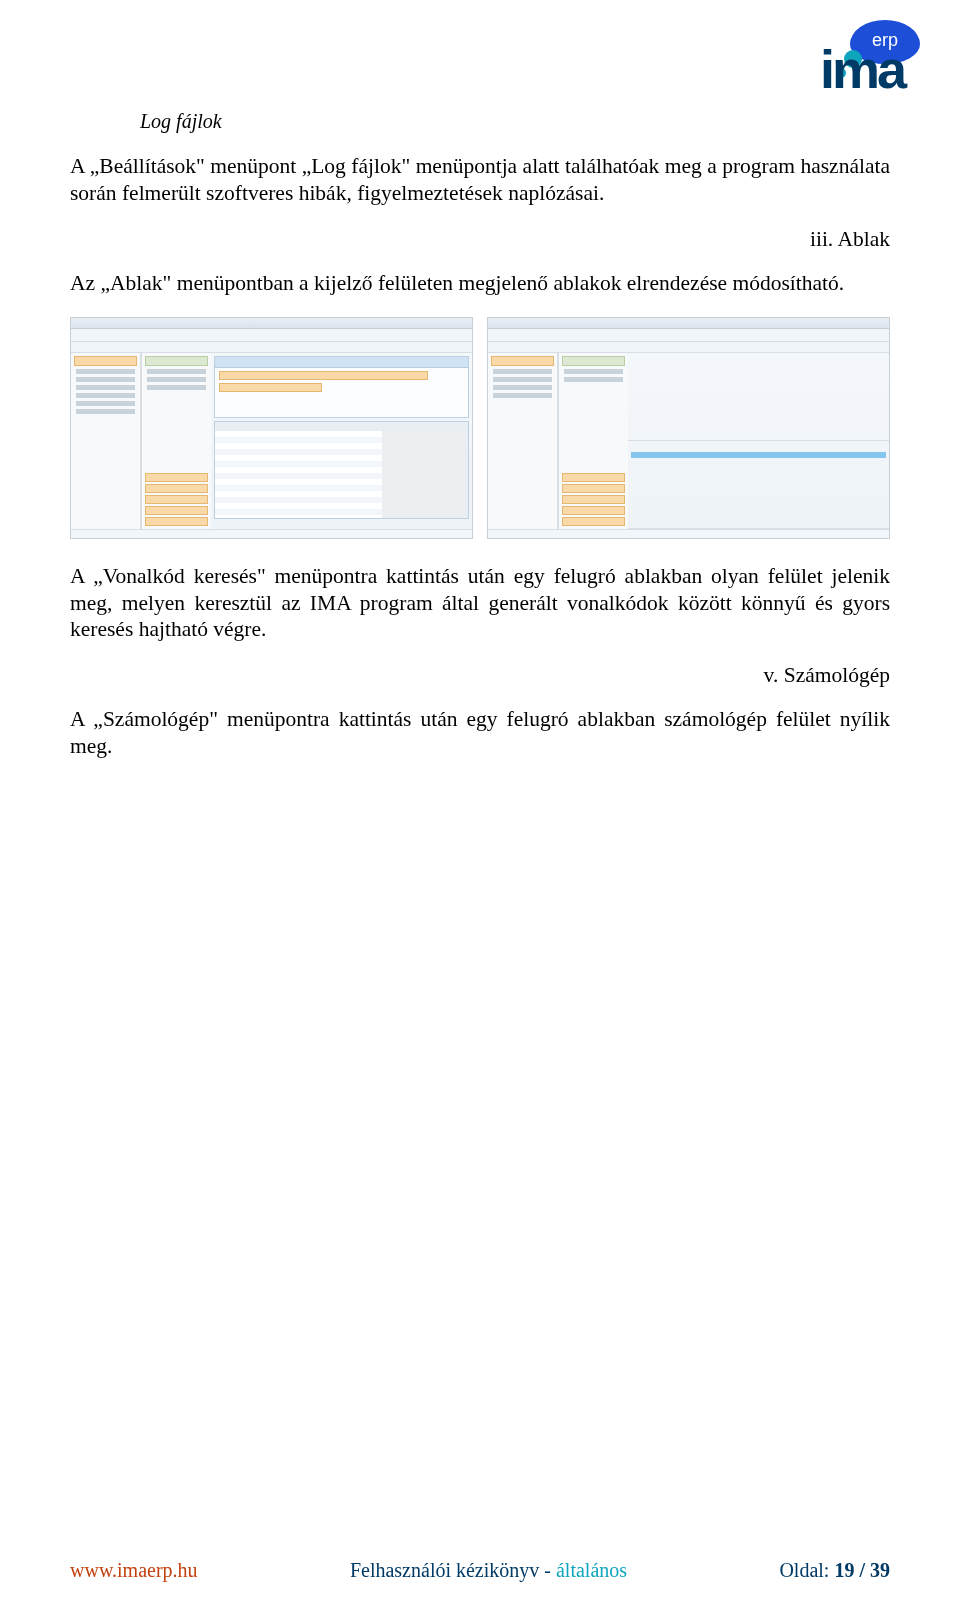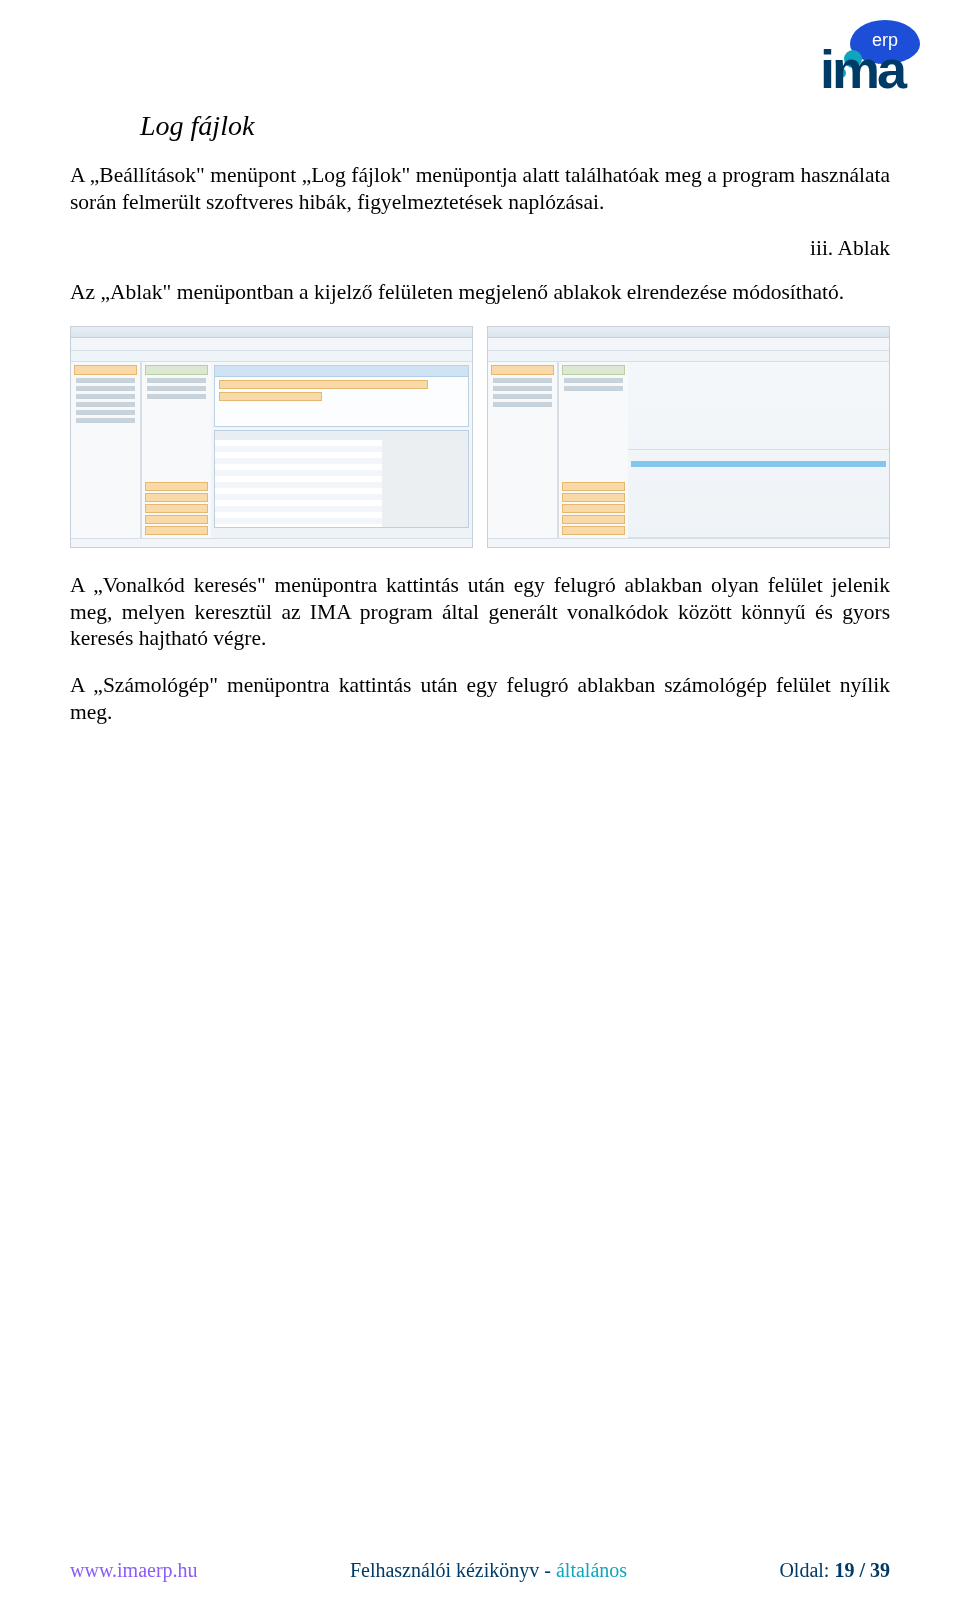--- a/index.html
+++ b/index.html
@@ -58,21 +58,21 @@
     right: 16px;
     font-family: Arial, sans-serif;
     font-size: 54px;
     font-weight: 900;
     color: #003a66;
     letter-spacing: -3px;
   }
   
   .section-title {
     font-style: italic;
-    font-size: 28px;
+    font-size: 20px;
     margin: 80px 0 20px 70px;
   }
   p.body {
     font-size: 21.5px;
     line-height: 1.25;
     text-align: justify;
     margin: 0 0 20px 0;
   }
   .sub-heading {
     text-align: right;
@@ -216,21 +216,21 @@
     position: absolute;
     left: 70px;
     right: 70px;
     bottom: 40px;
     display: flex;
     justify-content: space-between;
     align-items: baseline;
     font-family: "Comic Sans MS", "Segoe Script", cursive;
     font-size: 20px;
   }
-  .page-footer .url { color: #8b5cf6; }
+  .page-footer .url { color: #c2410c; }
   .page-footer .mid { color: #003a66; margin-top: 36px; }
   .page-footer .mid .gen { color: #0ea5bd; }
   .page-footer .pg { color: #003a66; }
   .page-footer .pg .nums { color: #003a66; font-weight: bold; }
 </style>
 </head>
 <body>
 
 <div class="page">
   <div class="logo">
@@ -337,20 +337,24 @@
           </div>
         </div>
       </div>
       <div class="foot"></div>
     </div>
   </div>
 
 
   <p class="body">A „Vonalkód keresés" menüpontra kattintás után egy felugró ablakban olyan felület jelenik meg, melyen keresztül az IMA program által generált vonalkódok között könnyű és gyors keresés hajtható végre.</p>
 
+  <div class="sub-heading">
+    <span class="num">v.</span>
+    <span>Számológép</span>
+  </div>
 
   <p class="body">A „Számológép" menüpontra kattintás után egy felugró ablakban számológép felület nyílik meg.</p>
 
   <div class="page-footer">
     <span class="url">www.imaerp.hu</span>
     <span class="mid">
       <span>Felhasználói kézikönyv</span><span> - </span><span class="gen">általános</span>
     </span>
     <span class="pg">
       <span>Oldal: </span><span class="nums">19 / 39</span>

